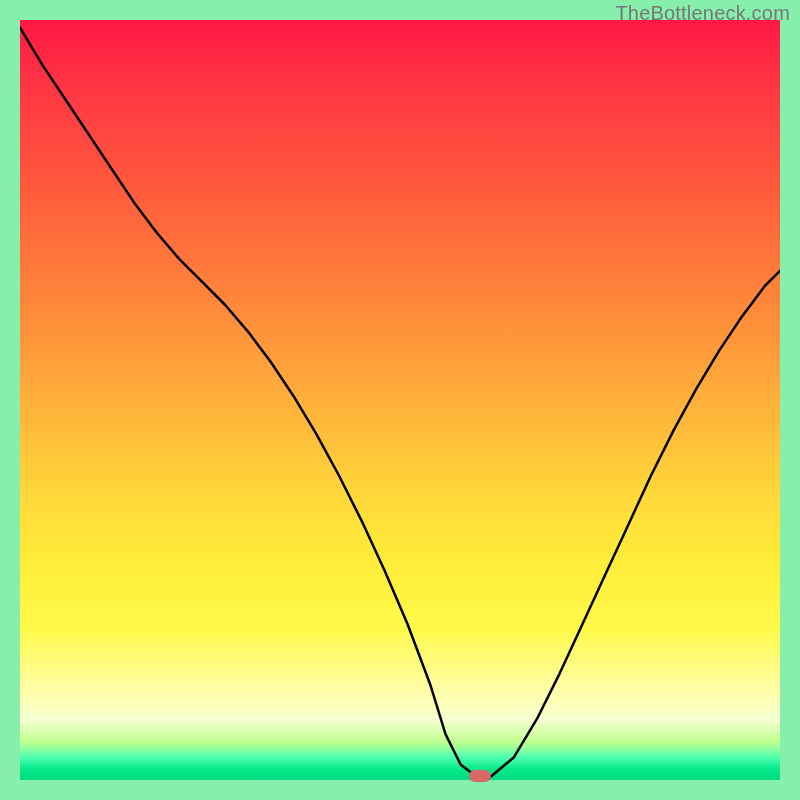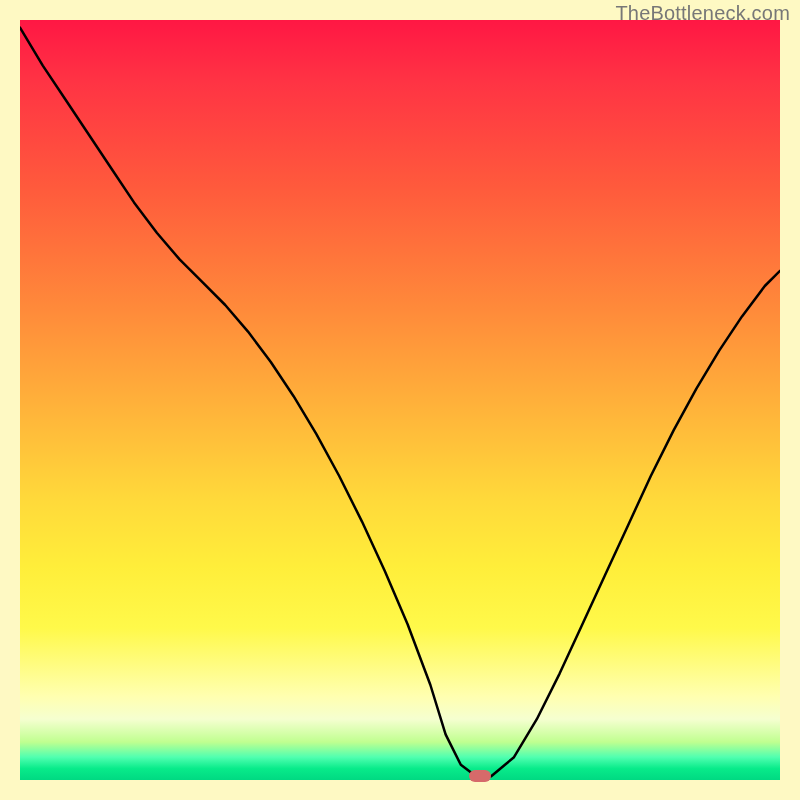--- a/index.html
+++ b/index.html
@@ -8,21 +8,21 @@
     width: 800px;
     height: 800px;
     background: #000;
     overflow: hidden;
     font-family: Arial, Helvetica, sans-serif;
   }
   .frame {
     position: relative;
     width: 800px;
     height: 800px;
-    background: #fef9c3;
+    background: #86efac;
   }
   .plot-area {
     position: absolute;
     left: 20px;
     top: 20px;
     width: 760px;
     height: 760px;
     background: linear-gradient(
       to bottom,
       #ff1744 0%,

